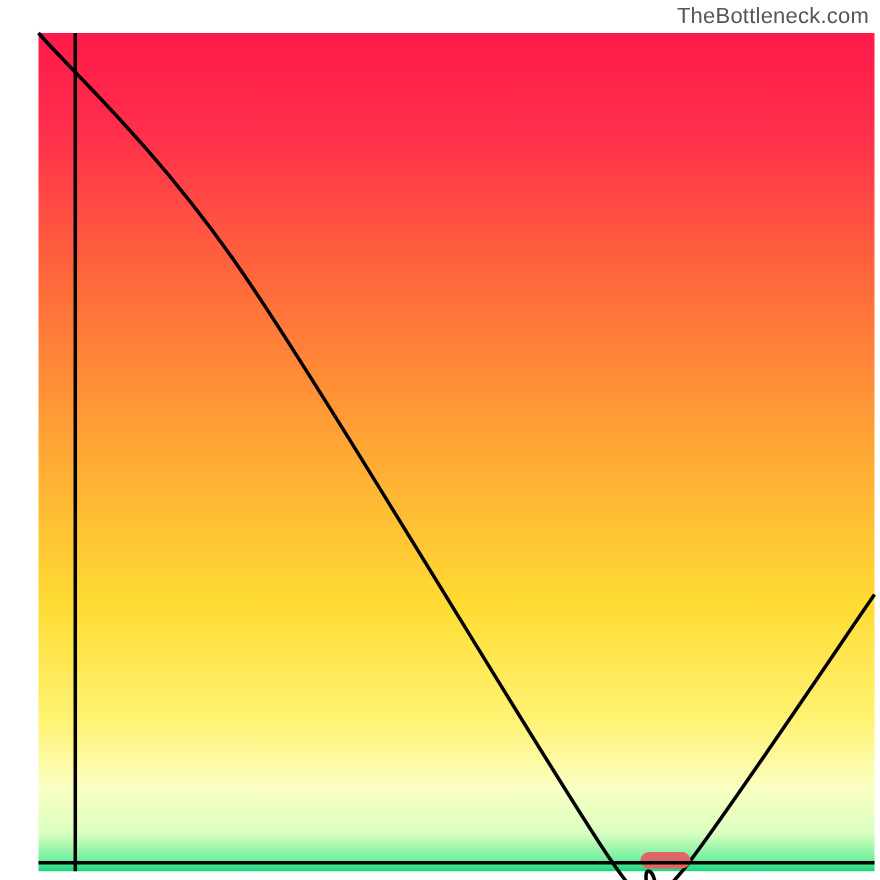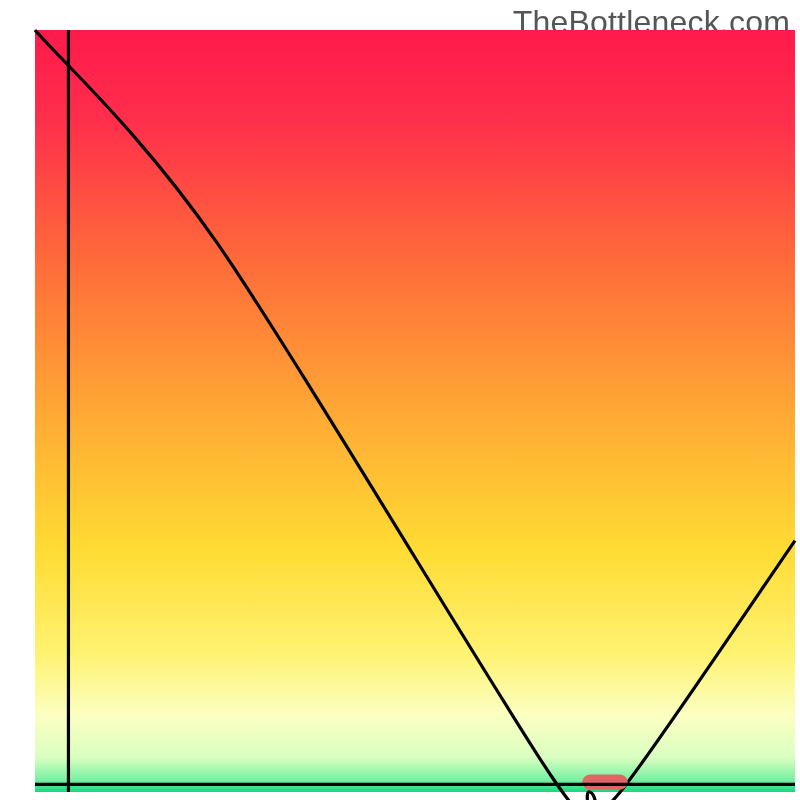--- a/index.html
+++ b/index.html
@@ -14,21 +14,21 @@
   .wrap {
     position: relative;
     width: 800px;
     height: 800px;
   }
   .watermark {
     position: absolute;
     top: 4px;
     right: 10px;
     color: #555;
-    font-size: 32px;
+    font-size: 20px;
     font-weight: 500;
     letter-spacing: 0.2px;
   }
   svg {
     position: absolute;
     top: 0;
     left: 0;
   }
 </style>
 </head>

